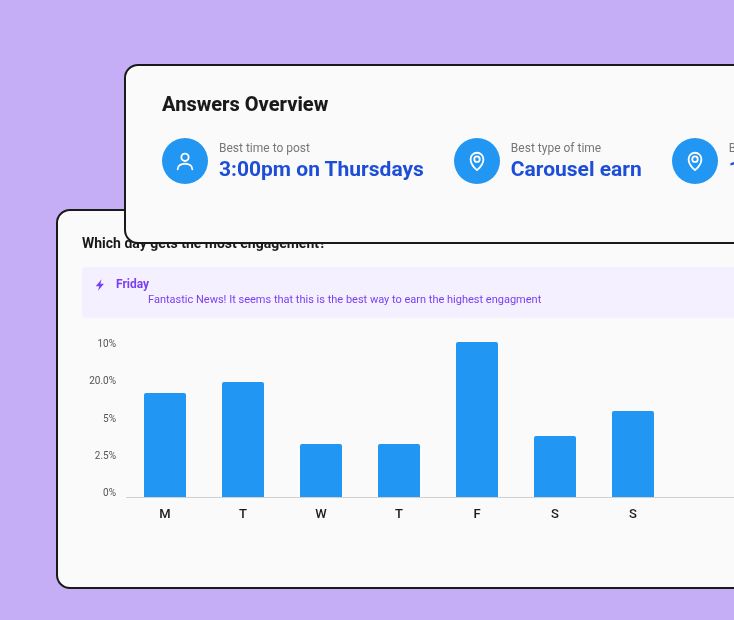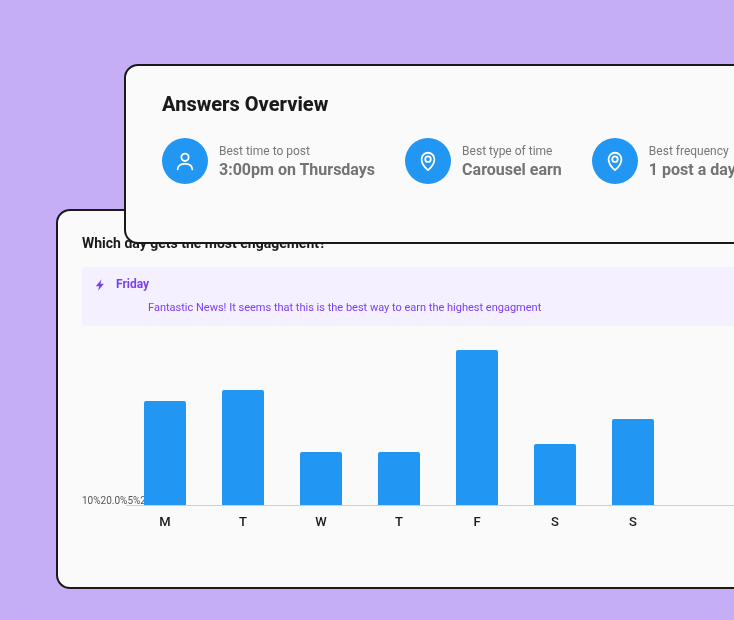--- a/index.html
+++ b/index.html
@@ -42,34 +42,34 @@
     display: flex;
     gap: 8px;
     align-items: flex-start;
     margin-bottom: 20px;
   }
   .insight svg { flex: 0 0 auto; margin-top: 1px; }
   .insight-text .day {
     color: #7b3ff2;
     font-weight: 700;
     font-size: 12px;
-    margin-bottom: 10px;
+    margin-bottom: 2px;
   }
   .insight-text .msg {
     color: #7b3ff2;
     font-size: 11px;
     margin-left: 32px;
   }
   .chart-area {
     display: flex;
     height: 180px;
   }
   .yaxis {
     display: flex;
-    flex-direction: row;
+    flex-direction: column;
     justify-content: space-between;
     align-items: flex-end;
     height: 160px;
     padding-right: 10px;
     font-size: 10px;
     color: #555;
     width: 44px;
   }
   .bars-wrap {
     flex: 1;
@@ -137,23 +137,23 @@
     align-items: center;
     justify-content: center;
     flex: 0 0 auto;
   }
   .stat-text .label {
     font-size: 12px;
     color: #777;
     margin-bottom: 2px;
   }
   .stat-text .value {
-    font-size: 16px;
+    font-size: 21px;
     font-weight: 700;
-    color: #737373;
+    color: #1d4ed8;
     white-space: nowrap;
   }
 </style>
 </head>
 <body>
 <div class="rounded-bg"></div>
 
 <div class="card-chart">
   <div class="chart-title">Which day gets the most engagement?</div>
 

